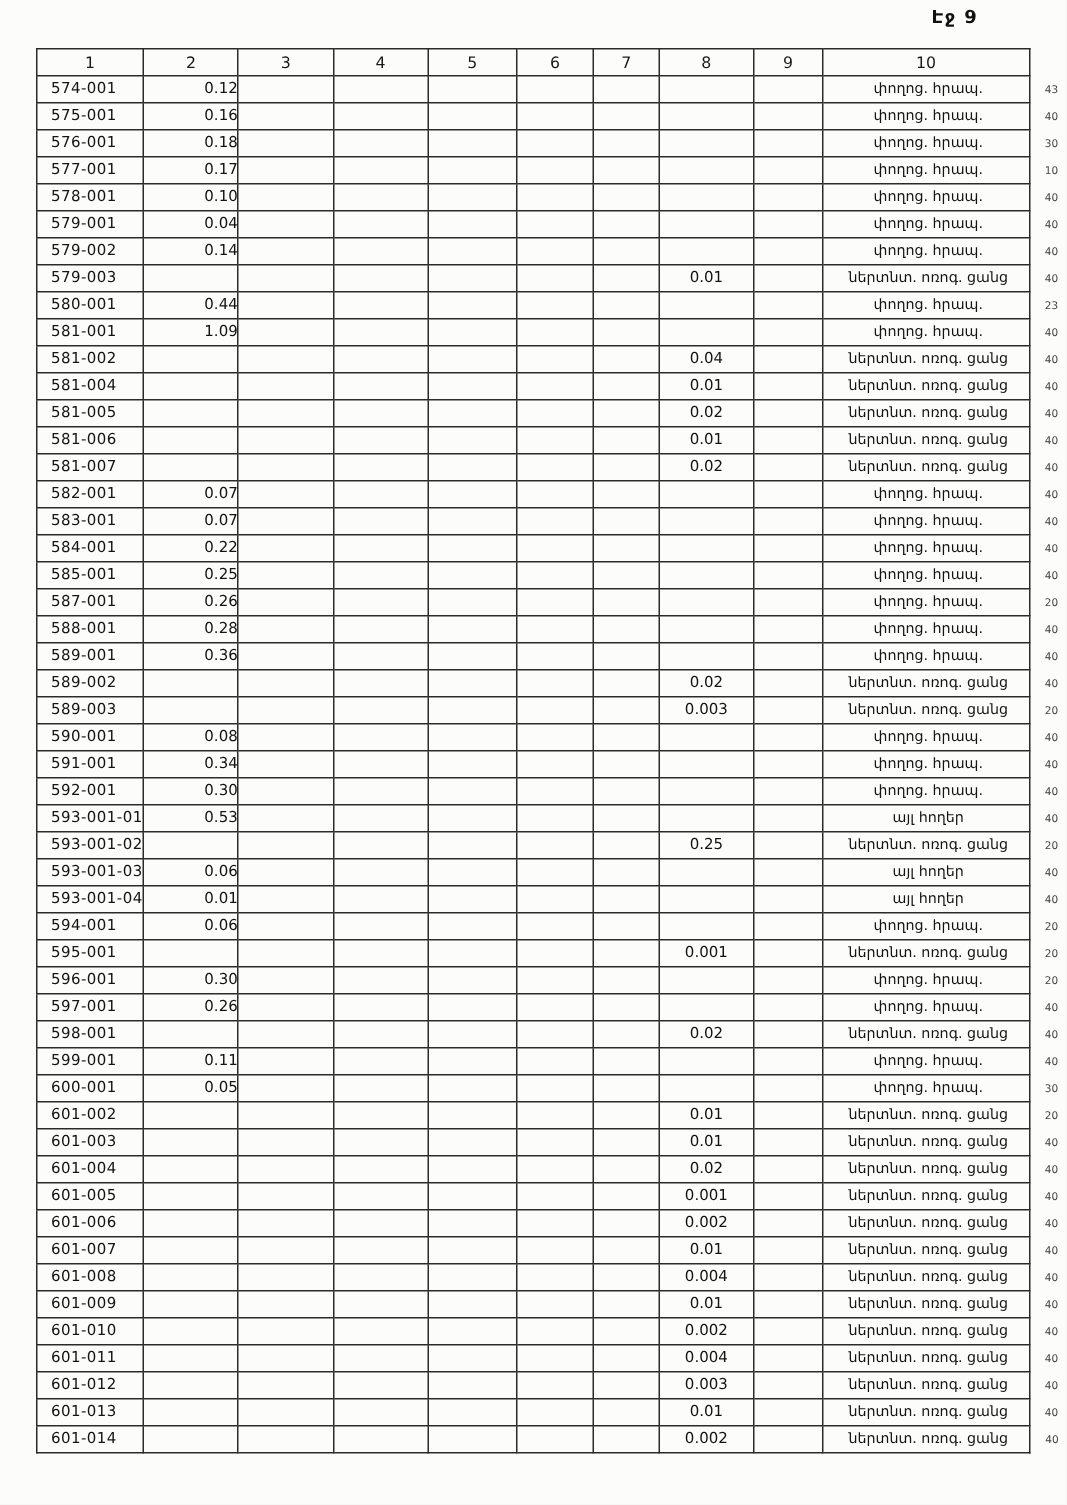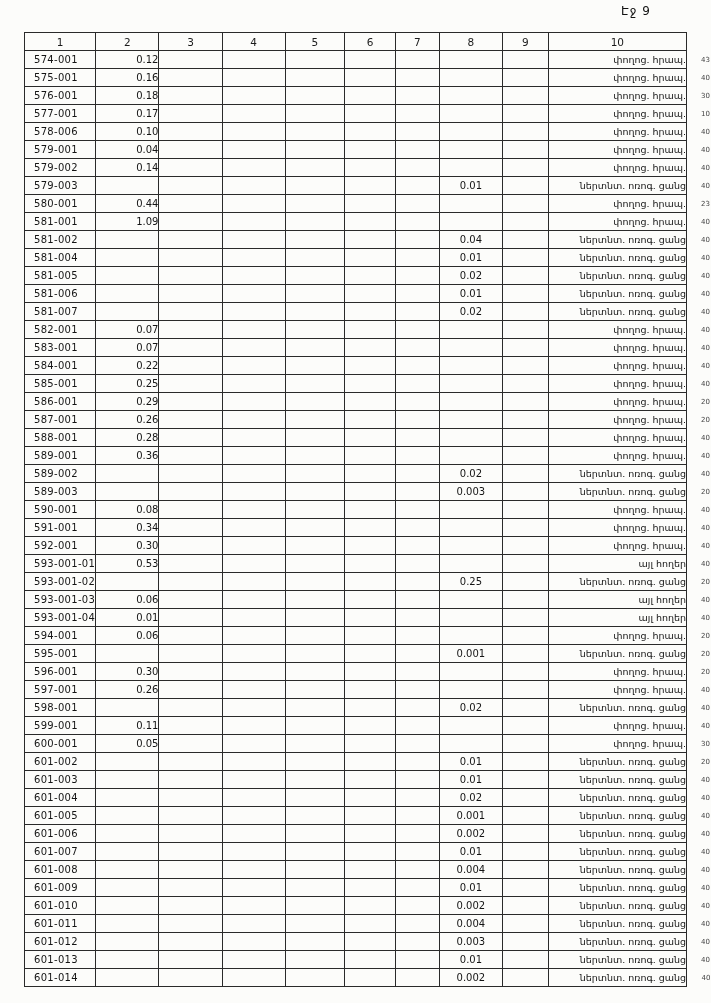--- a/index.html
+++ b/index.html
@@ -9,21 +9,21 @@
     position: relative;
     background: #fcfcfa;
     font-family: "DejaVu Sans", sans-serif;
     color: #141414;
     overflow: hidden;
   }
   .page-header {
     position: absolute;
     top: 4px; left: 621px;
     font-size: 12px;
-    font-weight: normal;
+    font-weight: bold;
     letter-spacing: 1px;
     color: #111;
   }
   table.sheet {
     position: absolute;
     top: 32px; left: 24px;
     border-collapse: collapse;
     table-layout: fixed;
   }
   .sheet th, .sheet td {
@@ -33,27 +33,27 @@
     line-height: 16px;
     height: 18px;
     overflow: hidden;
     white-space: nowrap;
     padding: 0;
   }
   .sheet th { text-align: center; font-size: 10.5px; color: #1a1a1a; }
   .sheet td.c1 { text-align: left; padding-left: 9px; letter-spacing: 0.3px; }
   .sheet td.c2 { text-align: right; }
   .sheet td.c8 { text-align: center; }
-  .sheet td.c10 { text-align: right; padding-left: 3px; font-size: 9.5px; }
+  .sheet td.c10 { text-align: center; padding-left: 3px; font-size: 9.5px; }
   .sheet td.mark, .sheet th.mark {
     border: none;
     background: transparent;
     font-size: 7px;
     color: #444;
-    text-align: right;
+    text-align: center;
     padding-left: 5px;
     letter-spacing: 0;
   }
 </style>
 </head>
 <body>
 
 <div class="page-header">Էջ 9</div>
 
 <table class="sheet">
@@ -132,21 +132,21 @@
         <td class="c4"></td>
         <td class="c5"></td>
         <td class="c6"></td>
         <td class="c7"></td>
         <td class="c8"></td>
         <td class="c9"></td>
         <td class="c10">փողոց. հրապ.</td>
         <td class="mark">10</td>
       </tr>
       <tr>
-        <td class="c1">578-006</td>
+        <td class="c1">578-001</td>
         <td class="c2">0.10</td>
         <td class="c3"></td>
         <td class="c4"></td>
         <td class="c5"></td>
         <td class="c6"></td>
         <td class="c7"></td>
         <td class="c8"></td>
         <td class="c9"></td>
         <td class="c10">փողոց. հրապ.</td>
         <td class="mark">40</td>
@@ -325,33 +325,20 @@
         <td class="c2">0.25</td>
         <td class="c3"></td>
         <td class="c4"></td>
         <td class="c5"></td>
         <td class="c6"></td>
         <td class="c7"></td>
         <td class="c8"></td>
         <td class="c9"></td>
         <td class="c10">փողոց. հրապ.</td>
         <td class="mark">40</td>
-      </tr>
-      <tr>
-        <td class="c1">586-001</td>
-        <td class="c2">0.29</td>
-        <td class="c3"></td>
-        <td class="c4"></td>
-        <td class="c5"></td>
-        <td class="c6"></td>
-        <td class="c7"></td>
-        <td class="c8"></td>
-        <td class="c9"></td>
-        <td class="c10">փողոց. հրապ.</td>
-        <td class="mark">20</td>
       </tr>
       <tr>
         <td class="c1">587-001</td>
         <td class="c2">0.26</td>
         <td class="c3"></td>
         <td class="c4"></td>
         <td class="c5"></td>
         <td class="c6"></td>
         <td class="c7"></td>
         <td class="c8"></td>

